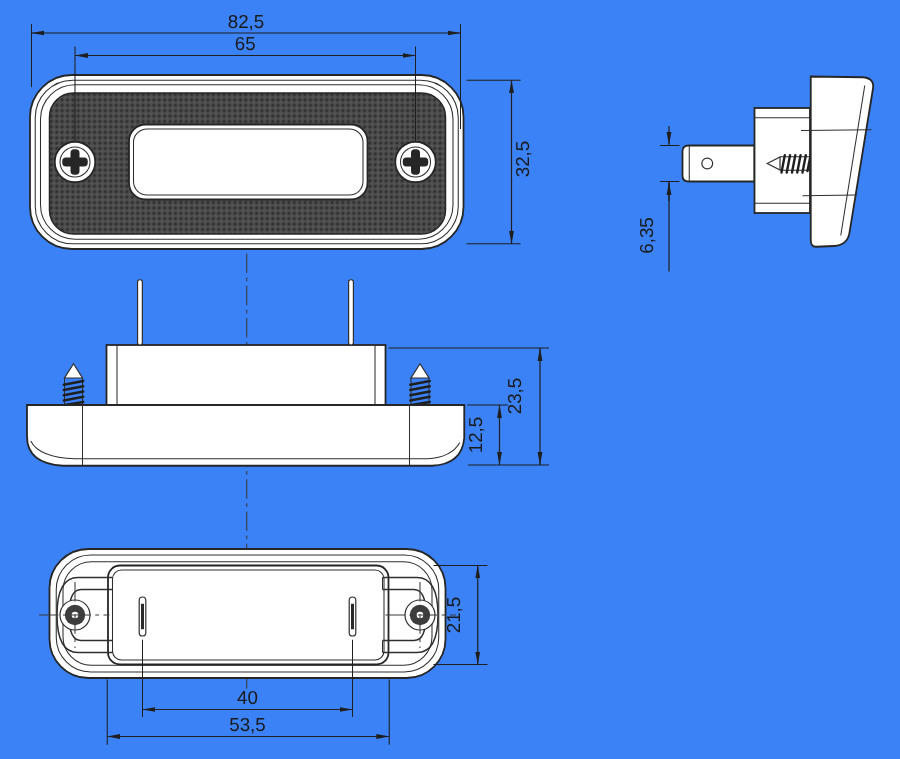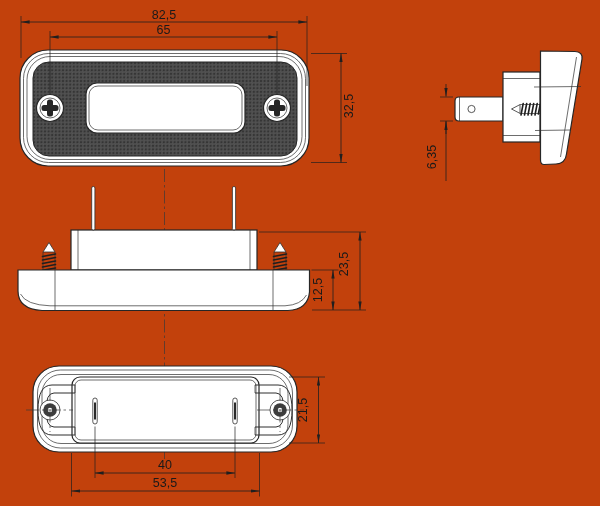--- a/index.html
+++ b/index.html
@@ -1,16 +1,16 @@
 <!DOCTYPE html>
 <html><head>
 <meta charset="utf-8">
 <style>
   html,body{margin:0;padding:0;background:#ffffff;}
-  .sheet{width:600px;height:506px;background:#c2410c;position:relative;overflow:hidden;}
+  .sheet{width:600px;height:506px;background:#3b82f6;position:relative;overflow:hidden;}
   svg{display:block;}
   .geo-thin{stroke:#2e2e2e;stroke-width:0.7;fill:none;}
   .geo-fill{stroke:#262626;stroke-width:1.2;fill:#ffffff;}
   .geo-fill-thin{stroke:#2e2e2e;stroke-width:0.8;fill:#ffffff;}
   .dim{stroke:#1f1f1f;stroke-width:0.8;fill:none;}
   .ext{stroke:#1f1f1f;stroke-width:0.7;fill:none;}
   .cline{stroke:#3a3a3a;stroke-width:0.7;fill:none;stroke-dasharray:13 3 2.5 3;}
   .thread{stroke:#1f1f1f;stroke-width:1.6;fill:none;stroke-linecap:round;}
   .dimtext{font-family:"Liberation Sans", sans-serif;font-size:12.5px;fill:#1a1a1a;}
 </style>

